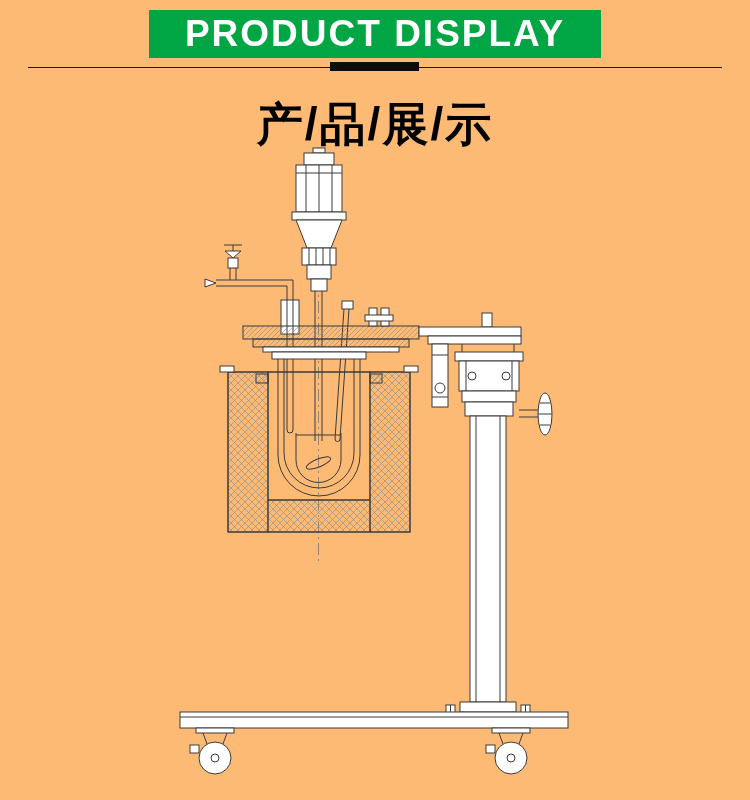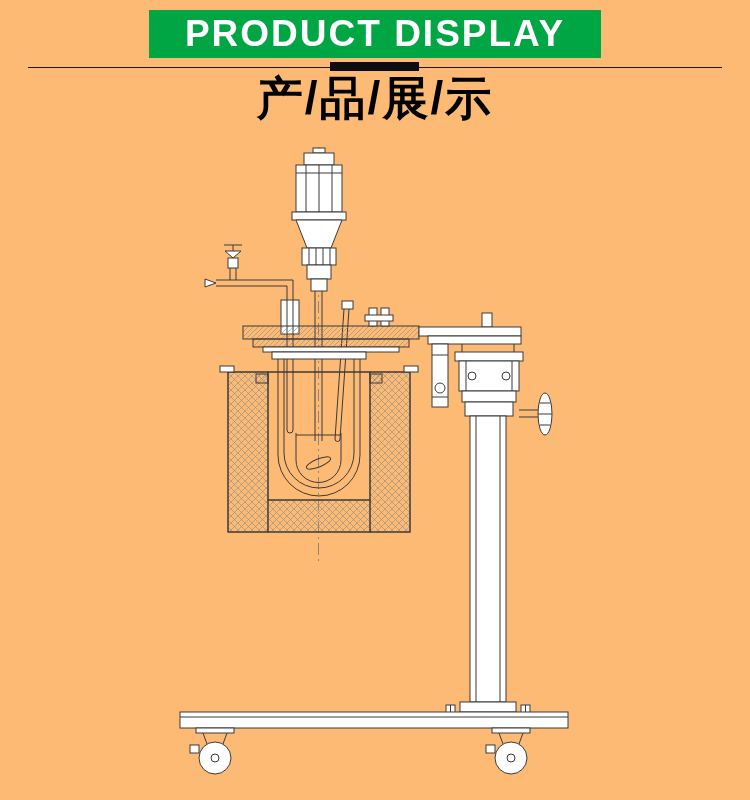--- a/index.html
+++ b/index.html
@@ -3,21 +3,21 @@
 <meta charset="utf-8">
 <style>
   html,body{margin:0;padding:0;background:#fff;}
   .page{position:relative;width:750px;height:800px;background:#fdba74;overflow:hidden;
         font-family:"Liberation Sans", sans-serif;}
   .banner{position:absolute;left:149px;top:10px;width:452px;height:48px;background:#00a643;
           display:flex;align-items:center;justify-content:center;}
   .banner-title{font-size:37px;font-weight:bold;color:#ffffff;letter-spacing:2px;}
   .divider-line{position:absolute;left:28px;top:67px;width:694px;border-top:1px solid #1a1a1a;}
   .divider-bar{position:absolute;left:330px;top:62px;width:89px;height:9px;background:#0d0d0d;}
-  .subtitle{position:absolute;top:68px;left:0;width:100%;margin:0;text-align:center;
+  .subtitle{position:absolute;top:94px;left:0;width:100%;margin:0;text-align:center;
             font-size:46px;font-weight:bold;color:#000;letter-spacing:2px;}
   .drawing{position:absolute;left:0;top:145px;width:750px;height:655px;}
   svg .ln{stroke:#3a3a3a;stroke-width:1;fill:none;}
 </style>
 </head>
 <body>
 
 <div class="page">
 
   <div class="banner">

